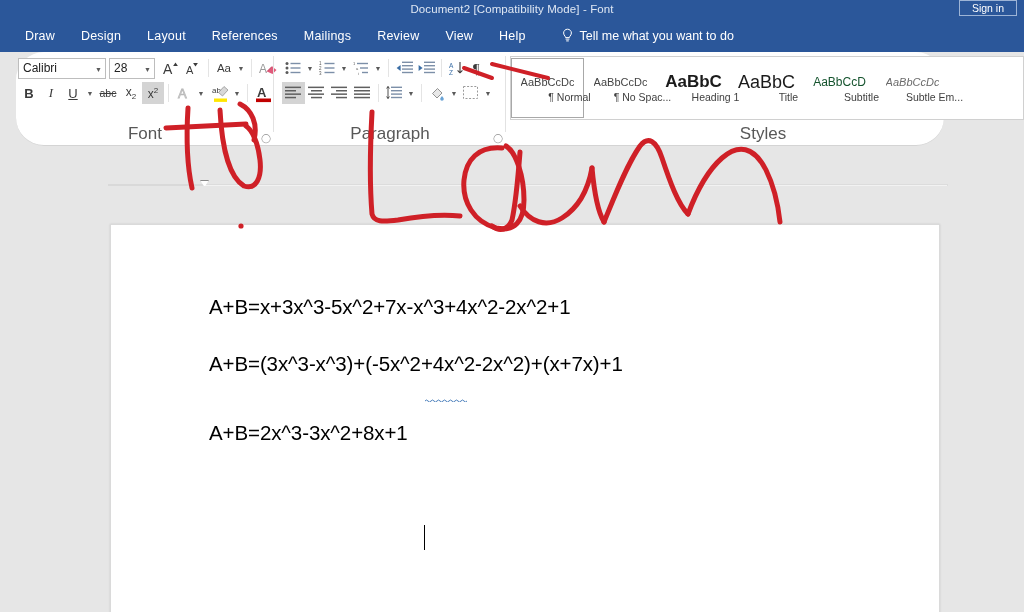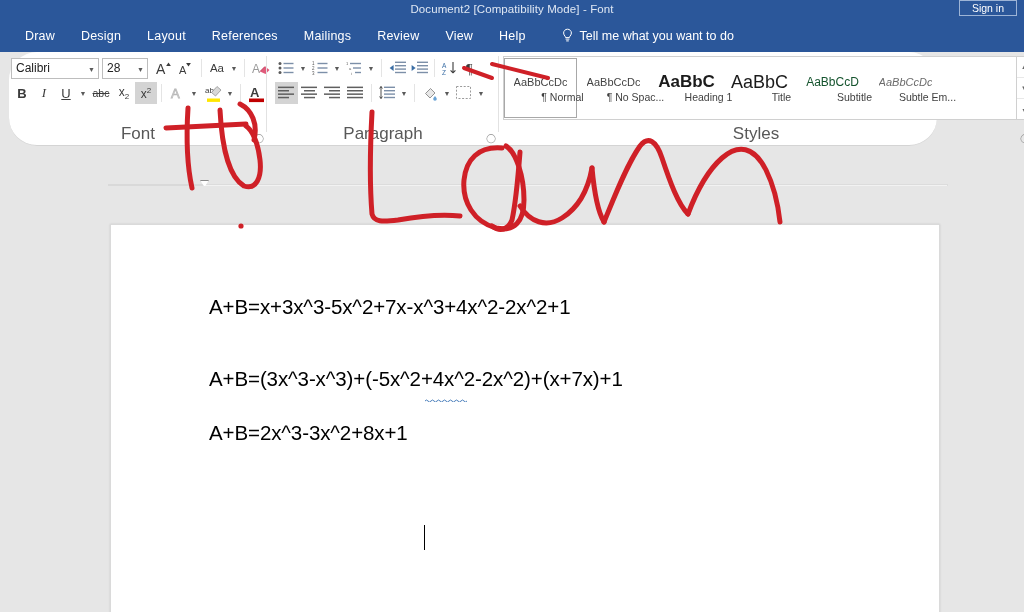--- a/index.html
+++ b/index.html
@@ -41,21 +41,21 @@
     white-space: nowrap; letter-spacing: .2px;
   }
   .tellme {
     display: flex; align-items: center; gap: 6px;
     color: #ffffff; font-size: 12.5px; margin-left: 22px; white-space: nowrap;
   }
   .bulb { width: 13px; height: 15px; display: block; }
 
   
   .ribbon {
-    position: absolute; left: 9px; top: 52px; width: 928px; height: 94px;
+    position: absolute; left: 16px; top: 52px; width: 928px; height: 94px;
     background: #ffffff; border-bottom: 1px solid #d4d4d4; border-radius: 28px;
   }
   .group { position: absolute; top: 0; height: 94px; }
   .group-label {
     position: absolute; bottom: 2px; width: 100%;
     text-align: center; font-size: 17px; color: #585858;
   }
   .dialog-launcher {
     position: absolute; bottom: 3px; right: 3px;
     width: 10px; height: 10px; font-size: 9px; color: #909090;
@@ -574,21 +574,21 @@
       </div>
     <div class="ind-top"></div>
     <div class="ind-bot"></div>
     <div class="ind-sq"></div>
     <div class="ind-right"></div>
   </div>
 
   <div class="workspace">
     <div class="page">
       <div class="doc-line" style="top:70px;">A+B=x+3x^3-5x^2+7x-x^3+4x^2-2x^2+1</div>
-      <div class="doc-line" style="top:142px;">A+B=(3x^3-x^3)+(-5x^2+4x^2-2x^2)+(x+7x)+1</div>
+      <div class="doc-line" style="top:127px;">A+B=(3x^3-x^3)+(-5x^2+4x^2-2x^2)+(x+7x)+1</div>
       <div class="doc-line" style="top:196px;">A+B=2x^3-3x^2+8x+1</div>
       <svg class="squiggle" width="44" height="3" viewBox="0 0 44 3">
         <path d="M0 2 Q1.5 0 3 2 T6 2 T9 2 T12 2 T15 2 T18 2 T21 2 T24 2 T27 2 T30 2 T33 2 T36 2 T39 2 T42 2" fill="none" stroke="#4a7ebb" stroke-width="1"></path>
       </svg>
       <div class="caret-bar"></div>
     </div>
   </div>
 
   <svg class="ink" viewBox="0 0 1024 612">
     <g fill="none" stroke="#cf2027" stroke-width="5" stroke-linecap="round" stroke-linejoin="round">

